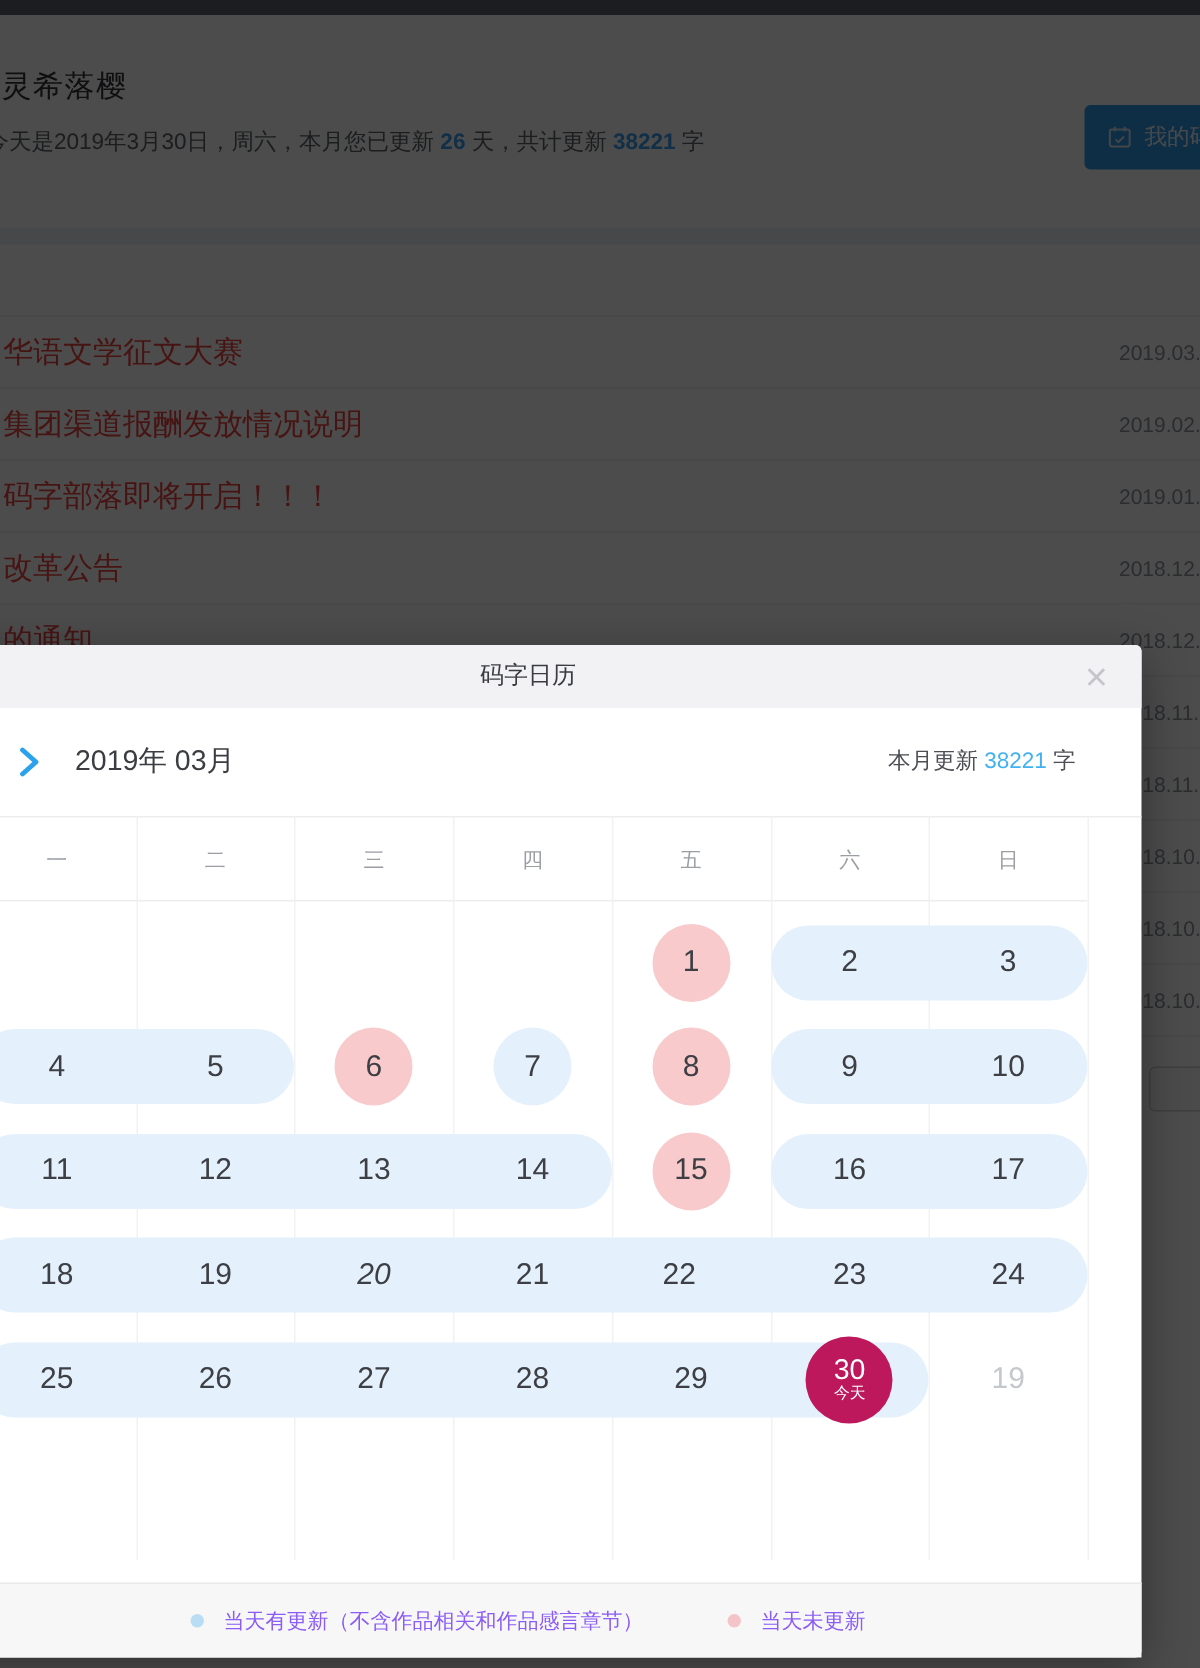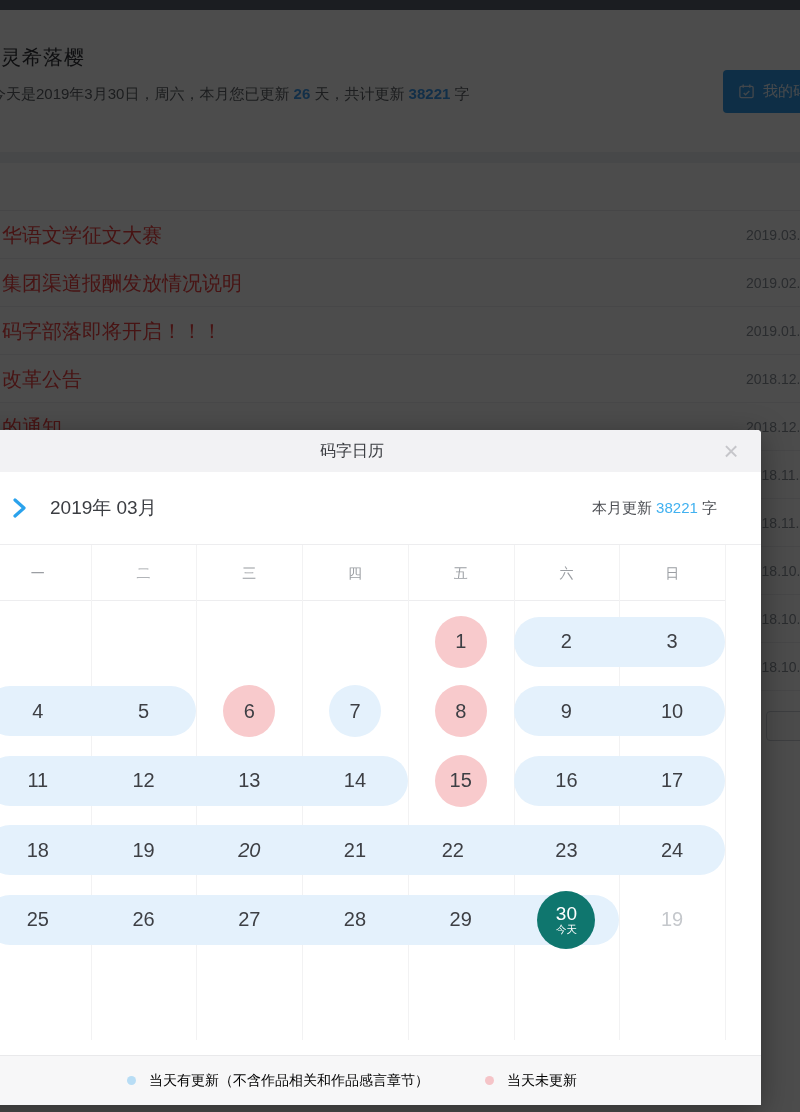--- a/index.html
+++ b/index.html
@@ -41,27 +41,27 @@
   .weekday-row { display:flex; height:56px; border-bottom:1px solid #ededef; margin:0 0 0 42px; width:740px; }
   .weekday-cell { flex:1; text-align:center; line-height:56px; font-size:14px; color:#9b9ea3; }
   .vsep { position:absolute; top:115px; width:1px; height:495px; background:#f2f2f3; }
   .cal-grid { position:absolute; left:42px; top:177px; width:740px; height:348px; }
   .pill { position:absolute; height:50px; border-radius:25px; background:#e4f1fc; }
   .day-circle { position:absolute; width:52px; height:52px; border-radius:50%; }
   .c-missed { background:#f8cacc; }
   .c-single { background:#e4f1fc; }
   .day-num { position:absolute; width:105.7px; text-align:center; font-size:20px; color:#3d3f44; z-index:2; }
   .d-future { color:#c5c8cc; }
-  .today-circle { position:absolute; width:58px; height:58px; border-radius:50%; background:#0f766e; z-index:3;
+  .today-circle { position:absolute; width:58px; height:58px; border-radius:50%; background:#be185d; z-index:3;
                   display:flex; flex-direction:column; align-items:center; justify-content:center; color:#ffffff; }
   .today-circle .t-num { font-size:19px; line-height:20px; }
   .today-circle .t-lab { font-size:10.5px; line-height:11px; }
   .legend-bar { position:absolute; left:0; bottom:0; width:100%; height:50px; background:#f7f7f8;
                 border-top:1px solid #e9e9eb; display:flex; align-items:center; justify-content:center; gap:56px; }
-  .legend-item { display:flex; align-items:center; gap:13px; font-size:14px; color:#000000; }
+  .legend-item { display:flex; align-items:center; gap:13px; font-size:14px; color:#8b5cf6; }
   .legend-dot { width:9px; height:9px; border-radius:50%; }
 </style>
 </head>
 <body>
 
 <div class="screen">
 
   <div class="navbar"></div>
 
   <div class="header-card">

